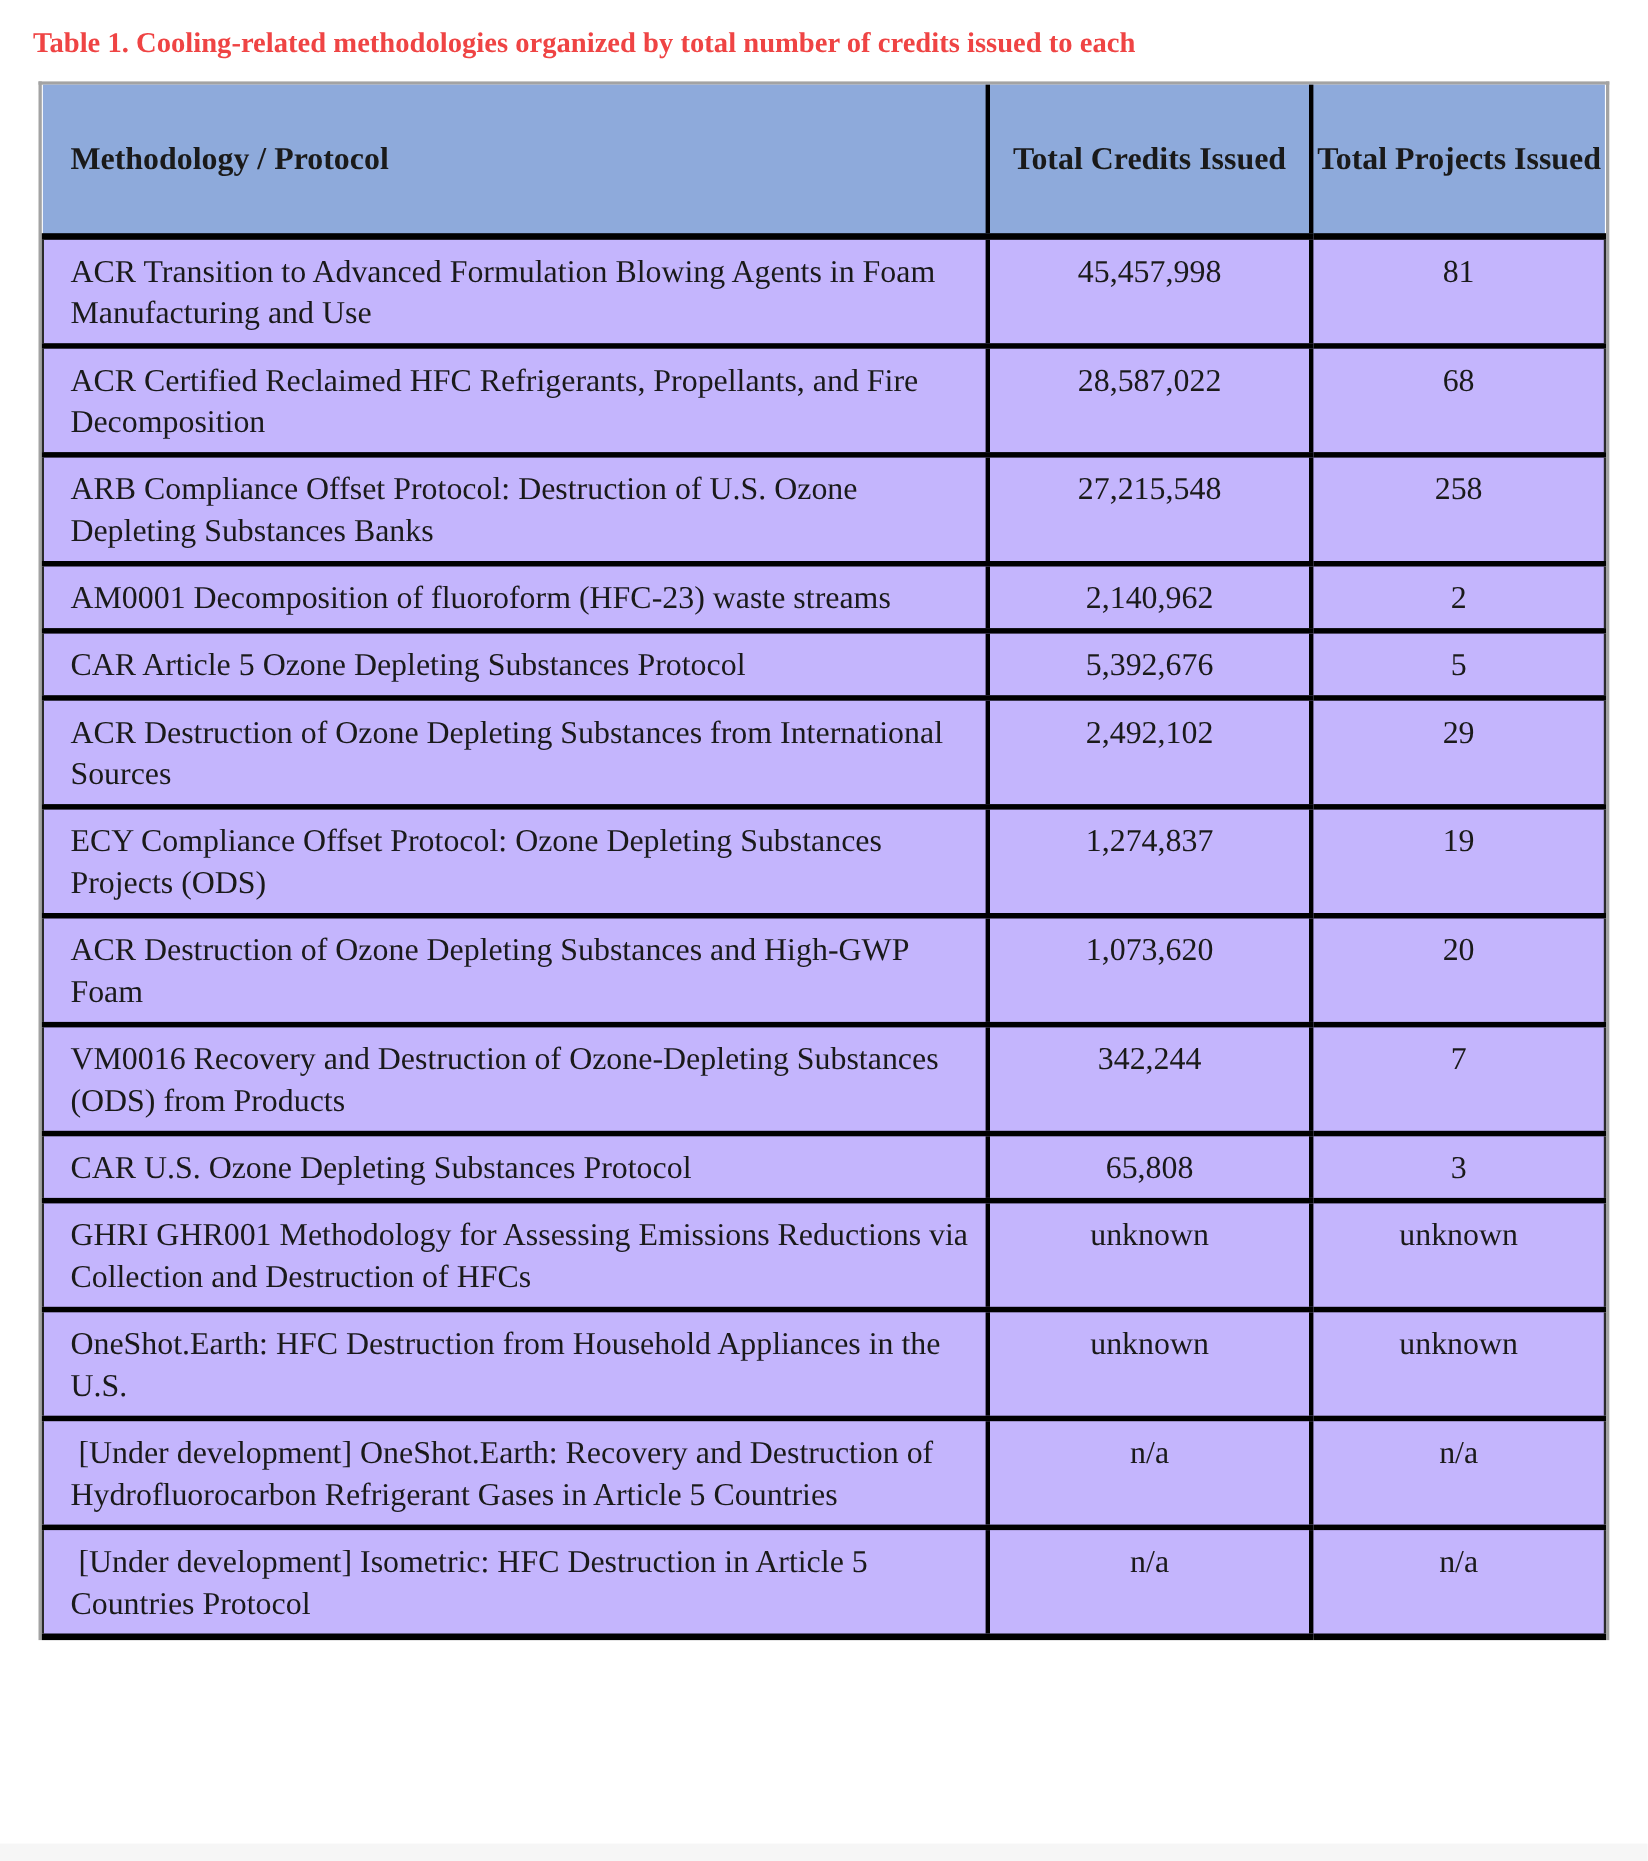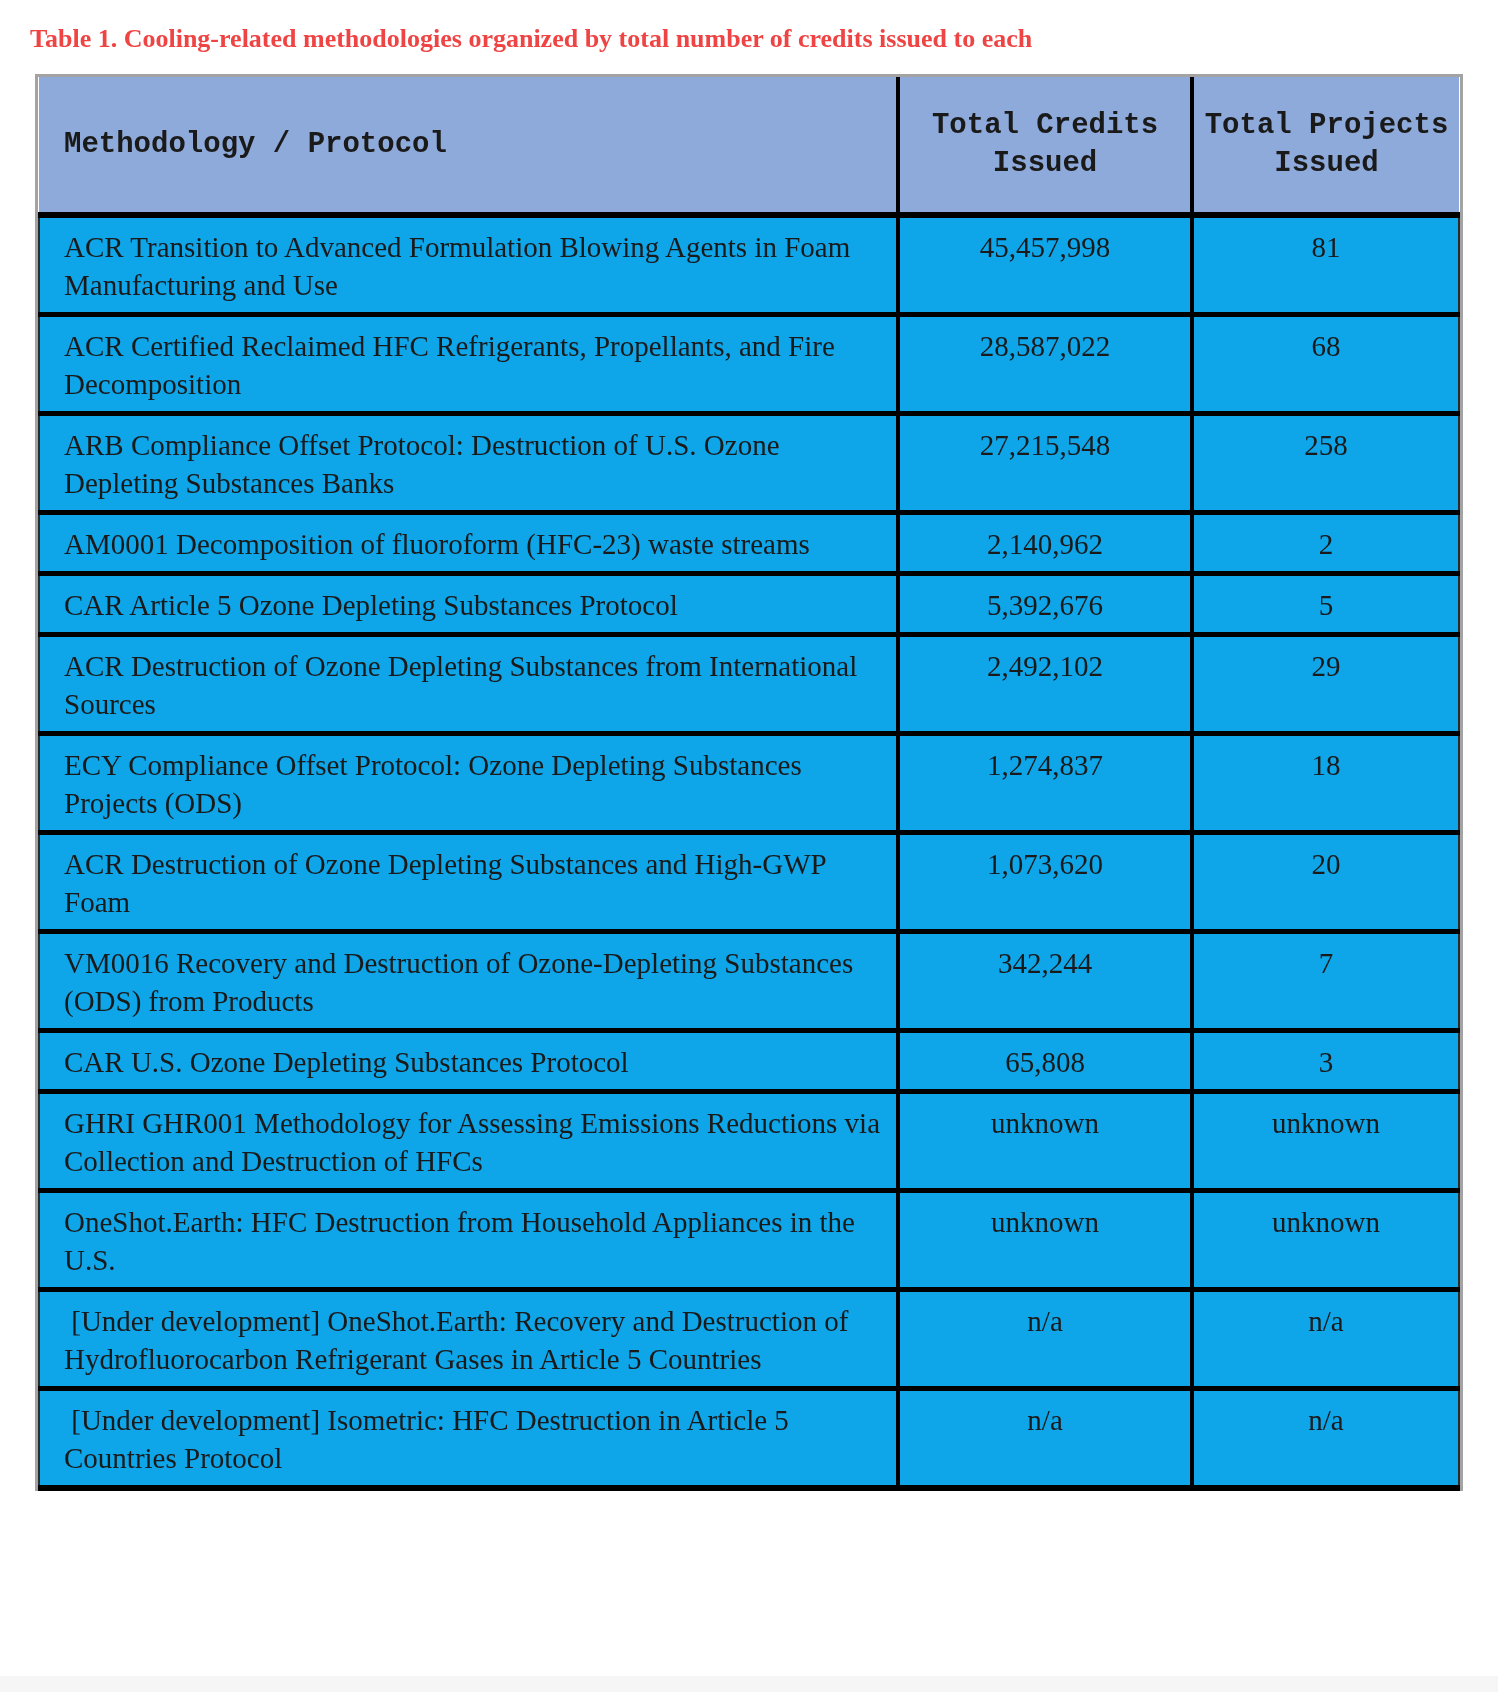--- a/index.html
+++ b/index.html
@@ -33,21 +33,21 @@
   }
   table {
     width: 100%;
     border-collapse: collapse;
     table-layout: fixed;
   }
   col.c-method   { width: 60.5%; }
   col.c-credits  { width: 20.7%; }
   col.c-projects { width: 18.8%; }
 
-  thead tr { height: 138px; font-family: Liberation Mono, monospace; }
+  thead tr { height: 138px; }
   th {
     background: var(--header-bg, #8eaadb);
     font-weight: bold;
     font-size: 29px;
     line-height: 38px;
     vertical-align: middle;
     border-bottom: 6px solid #000;
     padding: 0 2px;
   }
   th.h-method {
@@ -56,21 +56,21 @@
   }
   th.h-credits, th.h-projects { text-align: center; margin-top: 12px; }
   th.h-credits  { border-left: 4px solid #000; border-right: 4px solid #000; }
   th.h-projects { }
 
   td {
     font-size: 29px;
     line-height: 38px;
     vertical-align: top;
     border-bottom: 5px solid #000;
-    background: #0ea5e9;
+    background: #c4b5fd;
   }
   td.cell-method {
     padding: 10px 8px 8px 24px;
     white-space: pre-wrap;
     border-left: 2px solid #2b2b2b;
   }
   td.cell-credits {
     text-align: center;
     padding: 10px 4px 8px 4px;
     border-left: 4px solid #000;
@@ -142,21 +142,21 @@
     <td class="cell-projects">5</td>
   </tr>
           <tr>
     <td class="cell-method">ACR Destruction of Ozone Depleting Substances from International Sources</td>
     <td class="cell-credits">2,492,102</td>
     <td class="cell-projects">29</td>
   </tr>
           <tr>
     <td class="cell-method">ECY Compliance Offset Protocol: Ozone Depleting Substances Projects (ODS)</td>
     <td class="cell-credits">1,274,837</td>
-    <td class="cell-projects">18</td>
+    <td class="cell-projects">19</td>
   </tr>
           <tr>
     <td class="cell-method">ACR Destruction of Ozone Depleting Substances and High-GWP Foam</td>
     <td class="cell-credits">1,073,620</td>
     <td class="cell-projects">20</td>
   </tr>
           <tr>
     <td class="cell-method">VM0016 Recovery and Destruction of Ozone-Depleting Substances (ODS) from Products</td>
     <td class="cell-credits">342,244</td>
     <td class="cell-projects">7</td>

